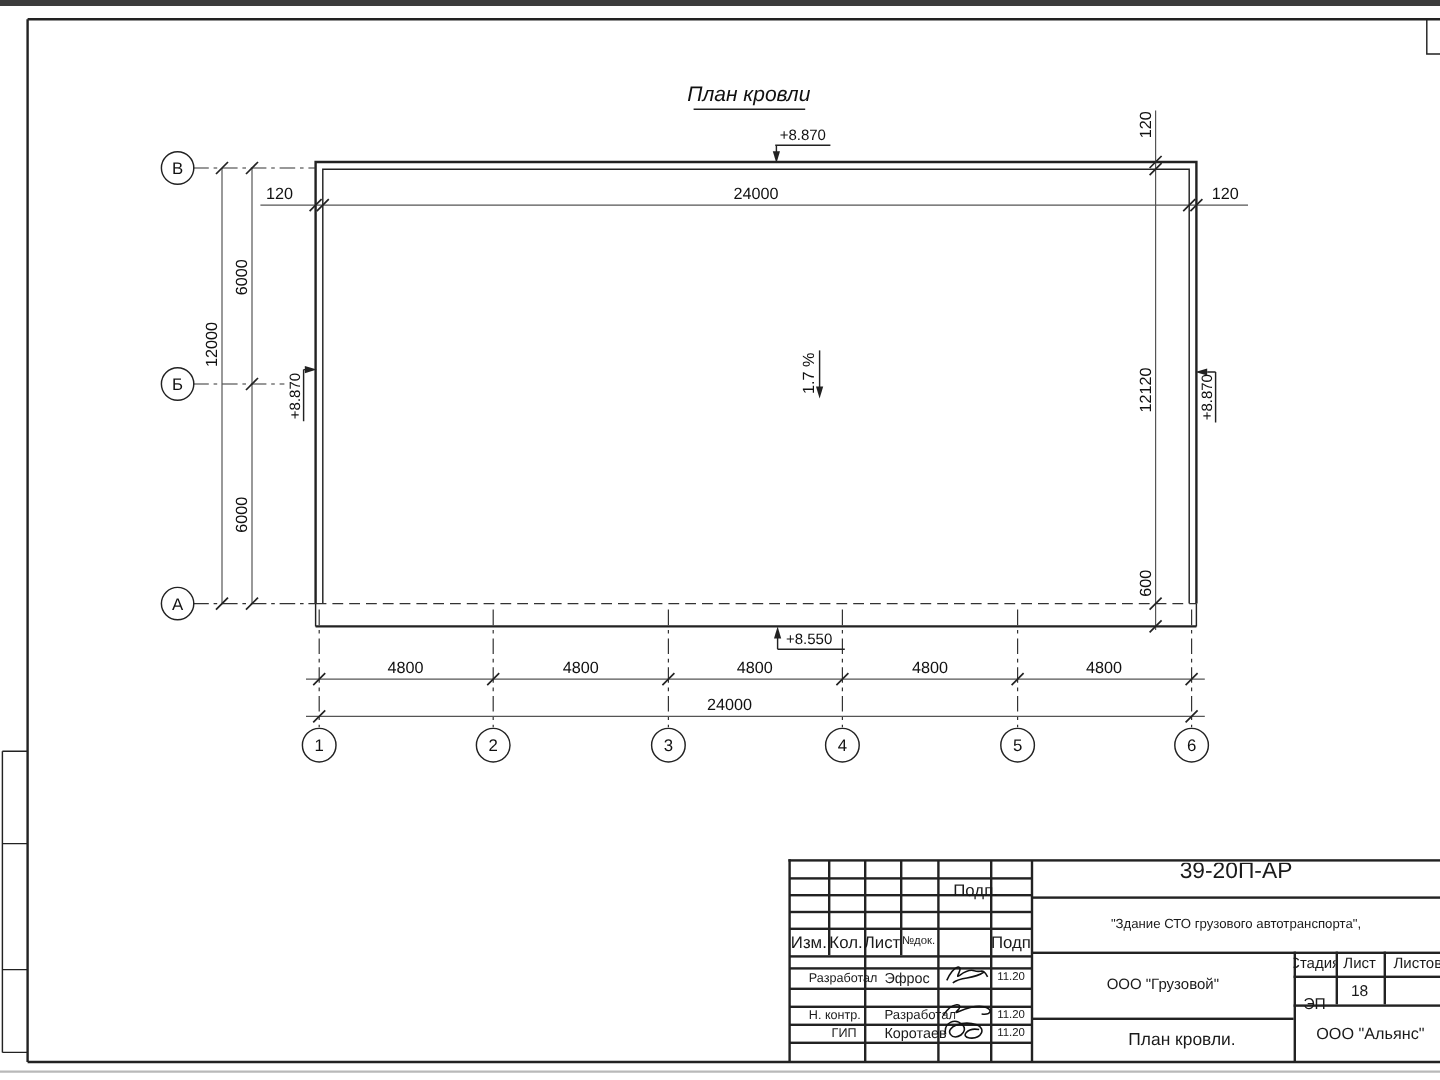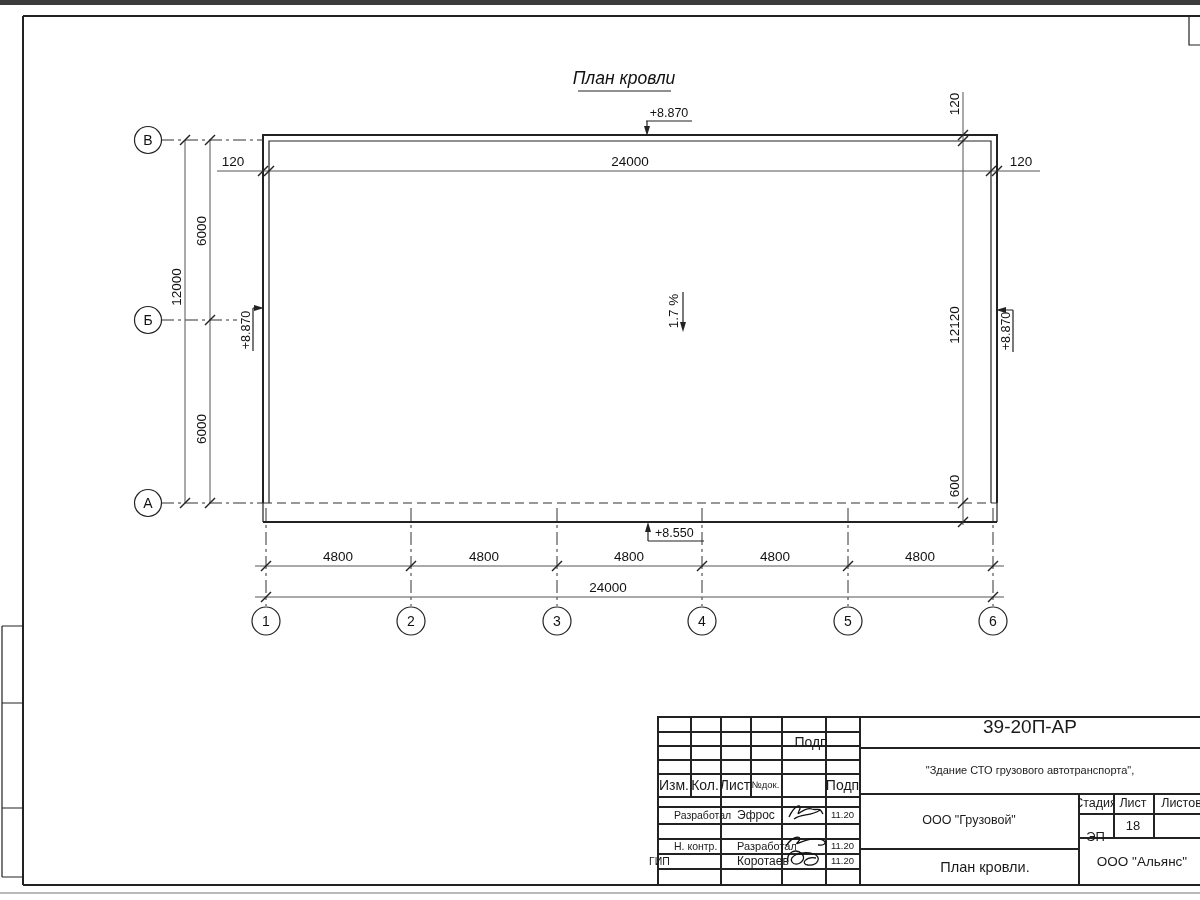--- a/index.html
+++ b/index.html
@@ -229,21 +229,21 @@
   <div class="tb-cell" style="left:825px;top:773px;width:35px;height:23px;font-size:14px;">Подп</div>
 
   <div class="tb-cell tb-left" style="left:659px;top:806px;width:60px;height:17px;font-size:10.5px;">Разработал</div>
   <div class="tb-cell tb-left" style="left:722px;top:806px;width:58px;height:17px;font-size:12px;">Эфрос</div>
   <div class="tb-cell" style="left:825px;top:806px;width:35px;height:17px;font-size:9.5px;">11.20</div>
 
   <div class="tb-cell tb-left" style="left:659px;top:838px;width:60px;height:15px;font-size:10.5px;">Н. контр.</div>
   <div class="tb-cell tb-left" style="left:722px;top:838px;width:59px;height:15px;font-size:11px;">Разработал</div>
   <div class="tb-cell" style="left:825px;top:838px;width:35px;height:15px;font-size:9.5px;">11.20</div>
 
-  <div class="tb-cell tb-left" style="left:634px;top:853px;width:60px;height:15px;font-size:10.5px;">ГИП</div>
+  <div class="tb-cell tb-left" style="left:678px;top:853px;width:60px;height:15px;font-size:10.5px;">ГИП</div>
   <div class="tb-cell tb-left" style="left:722px;top:853px;width:59px;height:15px;font-size:12px;text-align:right;">Коротаев</div>
   <div class="tb-cell" style="left:825px;top:853px;width:35px;height:15px;font-size:9.5px;">11.20</div>
 
   <svg width="40" height="22" style="position:absolute;left:786px;top:801px;">
     <path d="M3,16 C9,3 17,2 13,10 C9,18 18,5 26,8 C32,10 33,5 37,13 M8,18 C16,12 24,16 34,9" stroke="#111" stroke-width="1.3" fill="none"></path>
   </svg>
   <svg width="50" height="40" style="position:absolute;left:782px;top:832px;">
     <path d="M4,14 C12,2 22,4 16,10 C10,16 26,4 38,7 C46,9 44,14 36,13 M6,30 C4,20 14,16 20,22 C26,28 14,36 10,30 C6,24 20,18 32,22 C40,25 36,34 26,33 C18,32 24,24 34,26" stroke="#111" stroke-width="1.3" fill="none"></path>
   </svg>
 

